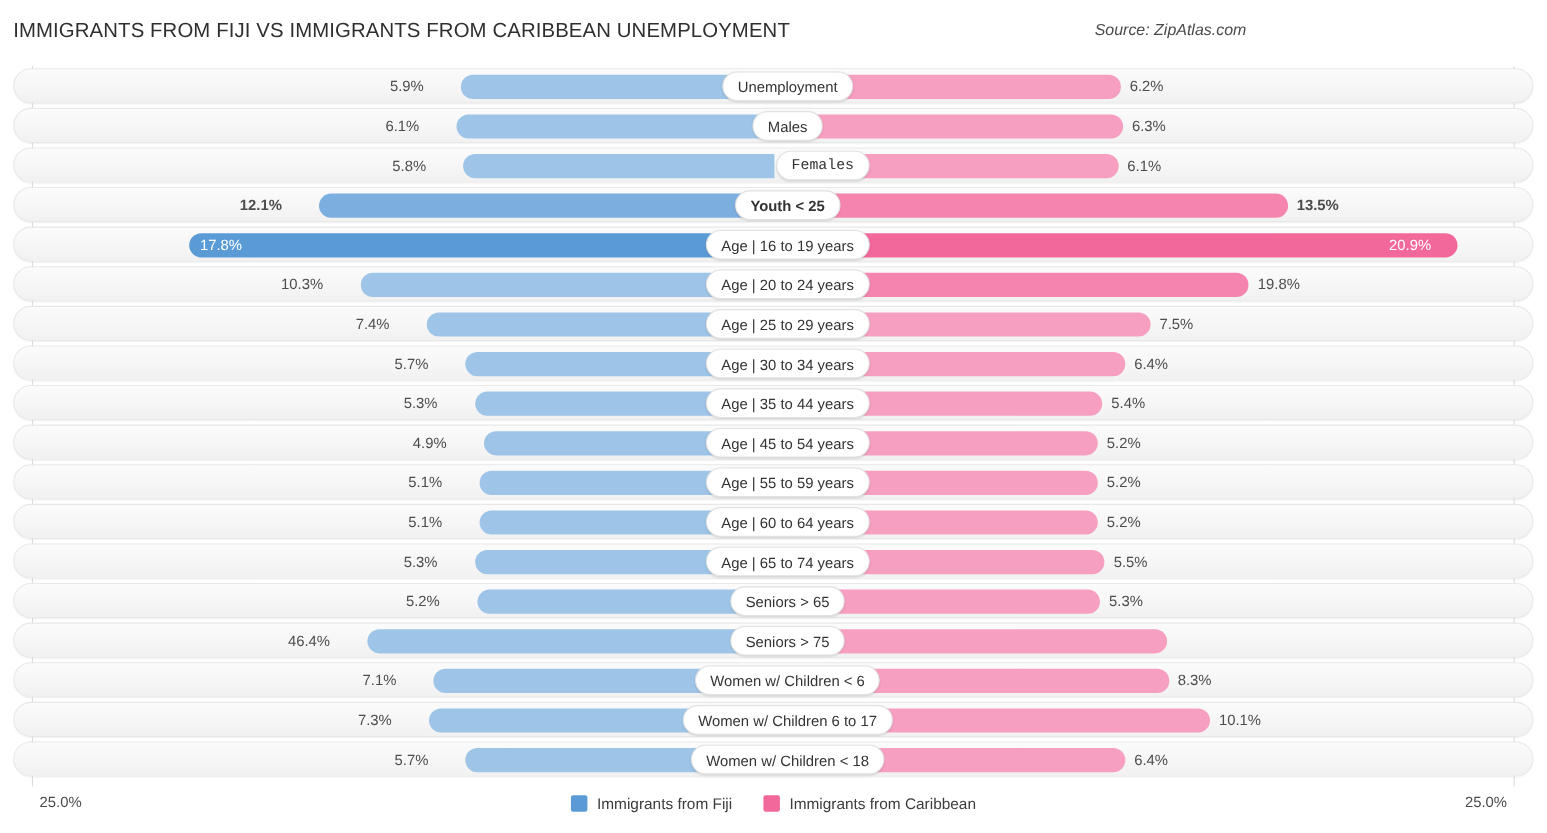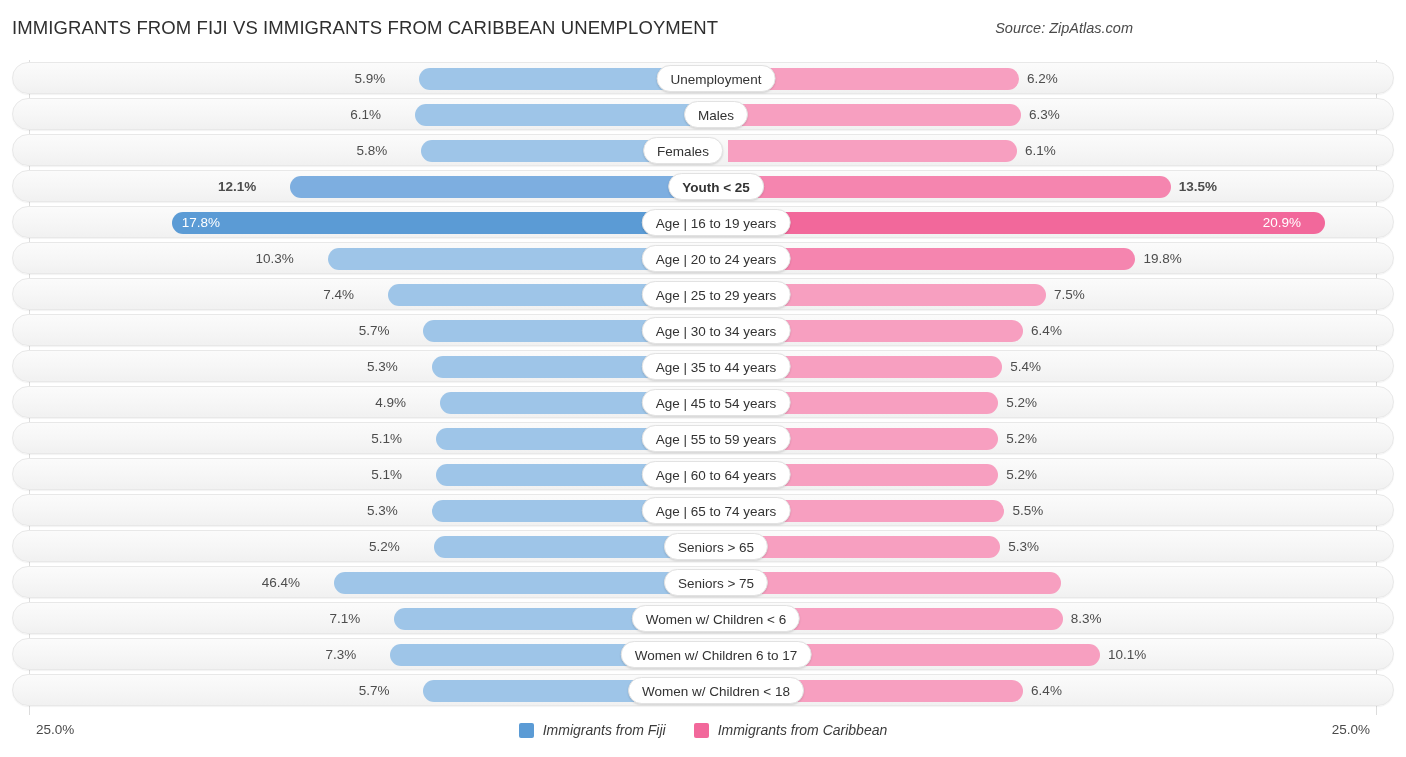--- a/index.html
+++ b/index.html
@@ -85,21 +85,21 @@
     position:absolute;top:722px;font-size:13.5px;color:#4a4a4a;
     white-space:nowrap;
   }
   .axis-left{left:36px;}
   .axis-right{right:36px;}
 
   .legend{
     position:absolute;left:0;top:722px;width:1406px;
     display:flex;justify-content:center;align-items:center;gap:28px;
   }
-  .legend-item{display:flex;align-items:flex-end;gap:9px;font-style:italic;}
+  .legend-item{display:flex;align-items:flex-end;gap:9px;}
   .legend-swatch{width:15px;height:15px;border-radius:2px;display:block;}
   .legend-label{font-size:14px;color:#3c3c3c;white-space:nowrap;}
 </style>
 </head>
 <body>
 
 <div class="header">
   <div class="title">IMMIGRANTS FROM FIJI VS IMMIGRANTS FROM CARIBBEAN UNEMPLOYMENT</div>
   <div class="source">Source: ZipAtlas.com</div>
 </div>
@@ -119,21 +119,21 @@
       <div class="bar bar-right" style="left: 715px; width: 293.04px; background: rgb(247, 159, 192);"></div>
       <div class="val val-left" style="right: 1011.88px;">6.1%</div>
       <div class="val val-right" style="left: 1016.04px;">6.3%</div>
       <div class="pill" style="left: 703px;">Males</div>
     </div>
     <div class="row" style="top: 78px;">
       <div class="bar bar-left" style="left: 408.36px; width: 282.64px; background: rgb(158, 197, 232);"></div>
       <div class="bar bar-right" style="left: 715px; width: 288.88px; background: rgb(247, 159, 192);"></div>
       <div class="val val-left" style="right: 1005.64px; text-align: center;">5.8%</div>
       <div class="val val-right" style="left: 1011.88px;">6.1%</div>
-      <div class="pill" style="left: 670px;">Females</div>
+      <div class="pill" style="left: 735px; font-family: Liberation Mono, monospace;">Females</div>
     </div>
     <div class="row" style="top: 114px; font-weight: bold;">
       <div class="bar bar-left" style="left: 277.32px; width: 413.68px; background: rgb(125, 174, 224);"></div>
       <div class="bar bar-right" style="left: 715px; width: 442.8px; background: rgb(245, 133, 175);"></div>
       <div class="val val-left" style="right: 1136.68px;">12.1%</div>
       <div class="val val-right" style="left: 1165.8px;">13.5%</div>
       <div class="pill" style="left: 703px;">Youth &lt; 25</div>
     </div>
     <div class="row" style="top: 150px;">
       <div class="bar bar-left" style="left: 158.76px; width: 532.24px; background: rgb(91, 155, 213);"></div>

